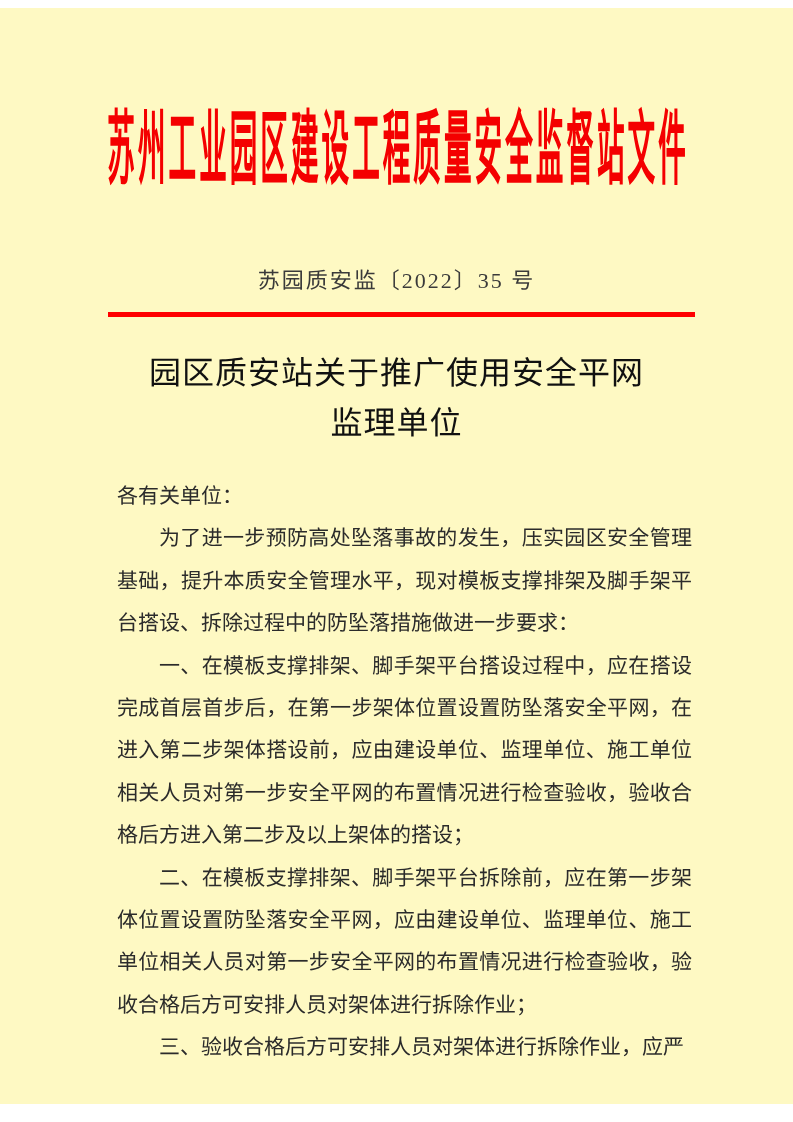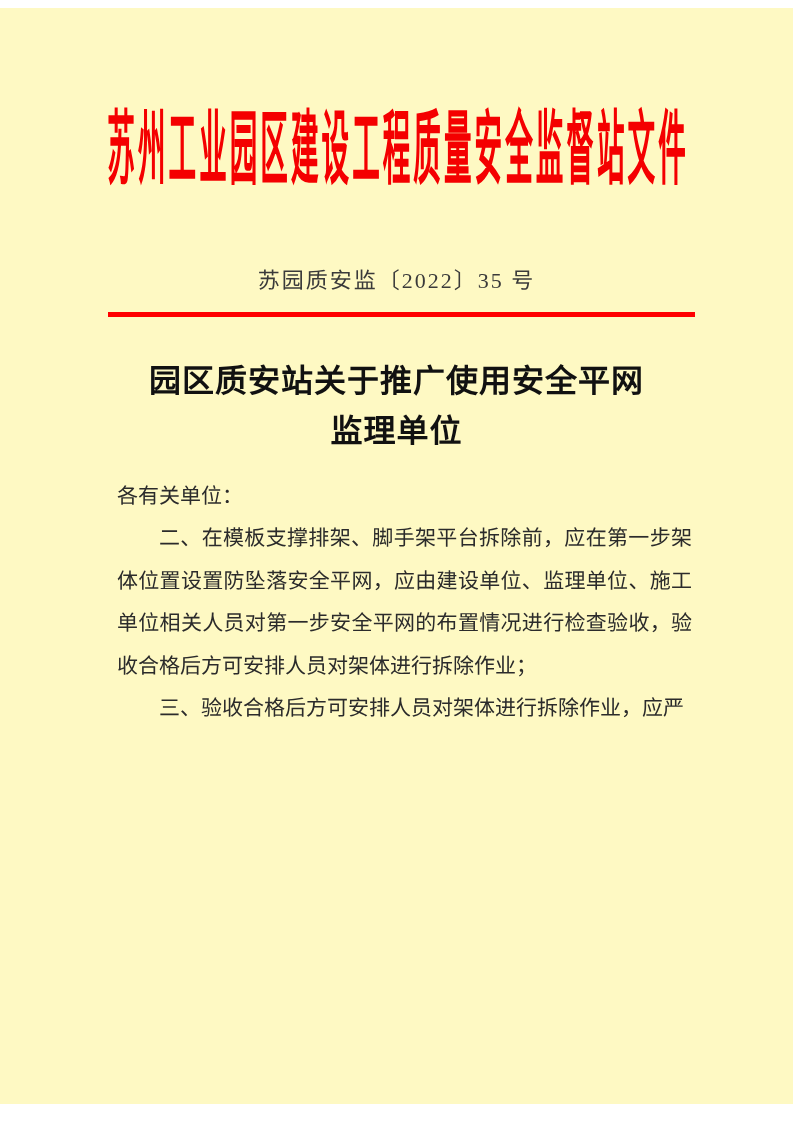--- a/index.html
+++ b/index.html
@@ -56,25 +56,25 @@
     position: absolute;
     top: 304px;
     left: 108px;
     width: 587px;
     height: 5px;
     background: #ff0000;
   }
   
   .doc-title {
     position: absolute;
-    top: 348px;
+    top: 340px;
     left: 0;
     right: 0;
     text-align: center;
-    font-weight: bold;
+    font-weight: normal;
     font-size: 32px;
     line-height: 50px;
     color: #111111;
     letter-spacing: 1px;
   }
   
   .content {
     position: absolute;
     top: 467px;
     left: 117px;
@@ -107,17 +107,19 @@
 
   <div class="red-rule"></div>
 
   <div class="doc-title">
     <div>园区质安站关于推广使用安全平网</div>
     <div>监理单位</div>
   </div>
 
   <div class="content">
     <p class="salutation">各有关单位：</p>
+    <p>为了进一步预防高处坠落事故的发生，压实园区安全管理基础，提升本质安全管理水平，现对模板支撑排架及脚手架平台搭设、拆除过程中的防坠落措施做进一步要求：</p>
+    <p>一、在模板支撑排架、脚手架平台搭设过程中，应在搭设完成首层首步后，在第一步架体位置设置防坠落安全平网，在进入第二步架体搭设前，应由建设单位、监理单位、施工单位相关人员对第一步安全平网的布置情况进行检查验收，验收合格后方进入第二步及以上架体的搭设；</p>
     <p>二、在模板支撑排架、脚手架平台拆除前，应在第一步架体位置设置防坠落安全平网，应由建设单位、监理单位、施工单位相关人员对第一步安全平网的布置情况进行检查验收，验收合格后方可安排人员对架体进行拆除作业；</p>
     <p>三、验收合格后方可安排人员对架体进行拆除作业，应严</p>
   </div>
 
 </div>
 
 </body></html>

